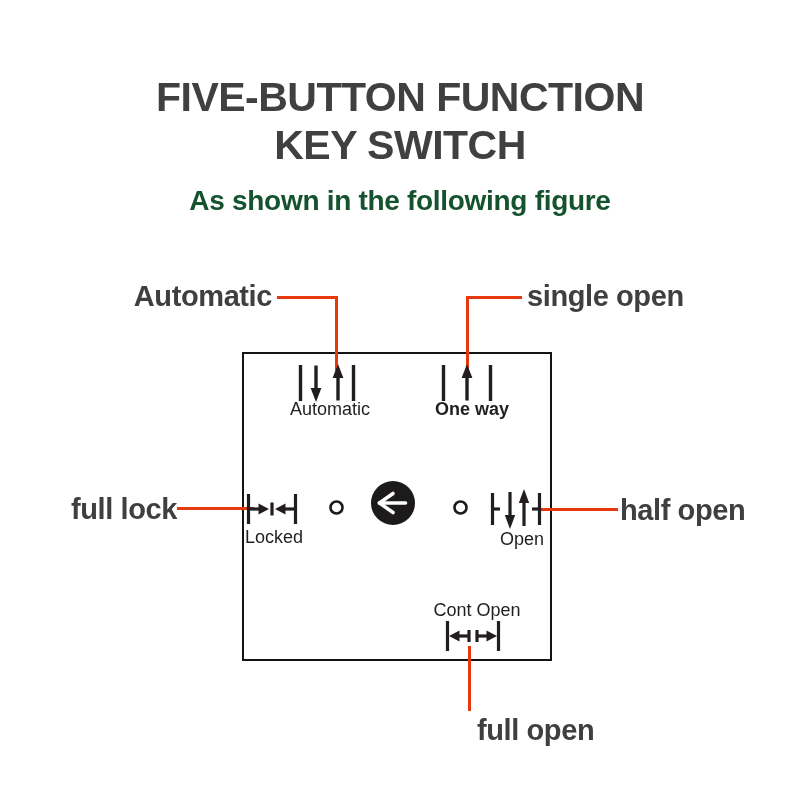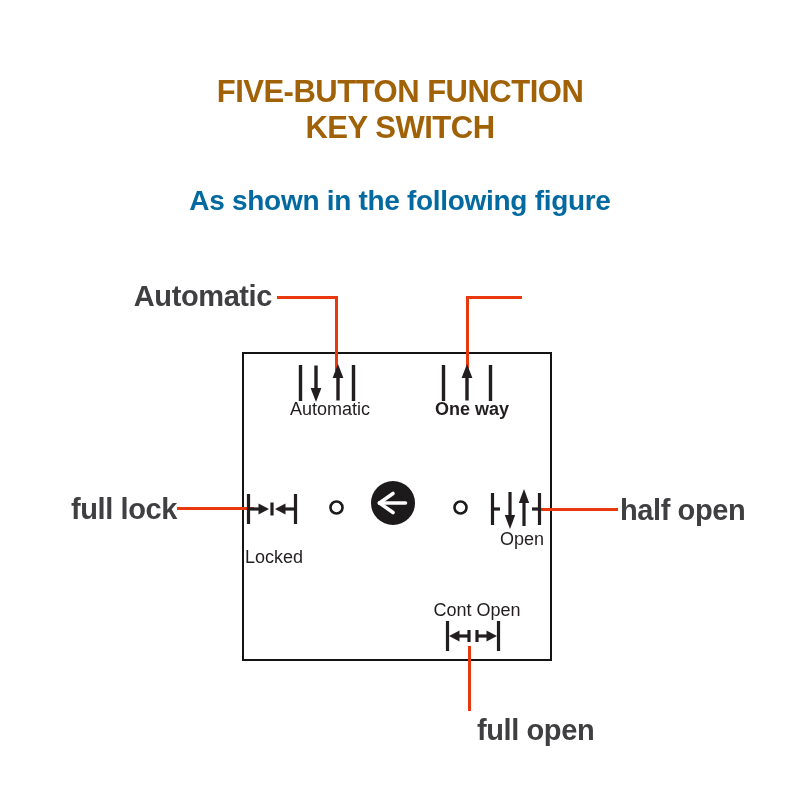--- a/index.html
+++ b/index.html
@@ -9,34 +9,34 @@
     width: 800px;
     height: 800px;
     background: #ffffff;
     font-family: "Liberation Sans", sans-serif;
     overflow: hidden;
   }
   .title {
     position: absolute;
     top: 74px; left: 0; width: 800px;
     text-align: center;
-    font-size: 31px;
+    font-size: 41px;
     line-height: 1.17;
     font-weight: 700;
     letter-spacing: -0.5px;
-    color: #a16207;
+    color: #404040;
   }
   .subtitle {
     position: absolute;
     top: 185px; left: 0; width: 800px;
     text-align: center;
     font-size: 28px;
     font-weight: 700;
     letter-spacing: -0.3px;
-    color: #0369a1;
+    color: #14532d;
   }
   .panel {
     position: absolute;
     left: 242px; top: 352px;
     width: 310px; height: 309px;
     border: 2.5px solid #161314;
     background: #ffffff;
   }
   .pos { position: absolute; }
   .panel-label {
@@ -73,20 +73,21 @@
 
   <div class="redline" style="left:277px; top:296px; width:61px; height:3px;"></div>
   <div class="redline" style="left:335px; top:296px; width:3px;  height:75px;"></div>
   <div class="redline" style="left:466px; top:296px; width:56px; height:3px;"></div>
   <div class="redline" style="left:466px; top:296px; width:3px;  height:75px;"></div>
   <div class="redline" style="left:177px; top:507px; width:77px; height:3px;"></div>
   <div class="redline" style="left:541px; top:508px; width:77px; height:3px;"></div>
   <div class="redline" style="left:468px; top:646px; width:3px;  height:65px;"></div>
 
   <div class="callout" style="right:528px; top:282px;">Automatic</div>
+  <div class="callout" style="left:527px;  top:282px;">single open</div>
   <div class="callout" style="left:620px;  top:496px;">half open</div>
   <div class="callout" style="left:71px;   top:495px;">full lock</div>
   <div class="callout" style="left:445px;  top:716px;margin-left:32px;">full open</div>
 
   <svg class="pos" style="left:297px; top:363px;" width="60" height="40" viewBox="0 0 60 40">
     <g stroke="#221e1f" stroke-width="3.4" fill="#221e1f">
       <line x1="3.5" y1="2" x2="3.5" y2="38"></line>
       <line x1="19" y1="2.5" x2="19" y2="26.5"></line>
       <polygon points="13.6,25 24.4,25 19,39" stroke="none"></polygon>
       <line x1="41" y1="37.5" x2="41" y2="13.5"></line>
@@ -110,21 +111,21 @@
     <g stroke="#221e1f" stroke-width="3.2" fill="#221e1f">
       <line x1="2.5" y1="1" x2="2.5" y2="31"></line>
       <line x1="4" y1="16" x2="13.5" y2="16"></line>
       <polygon points="12.5,10.6 12.5,21.4 23,16" stroke="none"></polygon>
       <line x1="26" y1="9.5" x2="26" y2="22.5"></line>
       <polygon points="39.5,10.6 39.5,21.4 29,16" stroke="none"></polygon>
       <line x1="38.5" y1="16" x2="48" y2="16"></line>
       <line x1="49.5" y1="1" x2="49.5" y2="31"></line>
     </g>
   </svg>
-  <div class="panel-label" style="left:274px; top:527px;margin-top:20px;">Locked</div>
+  <div class="panel-label" style="left:274px; top:527px;">Locked</div>
 
   <svg class="pos" style="left:489px; top:488px;" width="54" height="42" viewBox="0 0 54 42">
     <g stroke="#221e1f" stroke-width="3.2" fill="#221e1f">
       <line x1="3.5" y1="5" x2="3.5" y2="37"></line>
       <line x1="3.5" y1="21" x2="11" y2="21"></line>
       <line x1="21" y1="4" x2="21" y2="28.5"></line>
       <polygon points="15.8,27 26.2,27 21,41" stroke="none"></polygon>
       <line x1="35" y1="38" x2="35" y2="13.5"></line>
       <polygon points="29.8,15 40.2,15 35,1" stroke="none"></polygon>
       <line x1="50.5" y1="5" x2="50.5" y2="37"></line>

